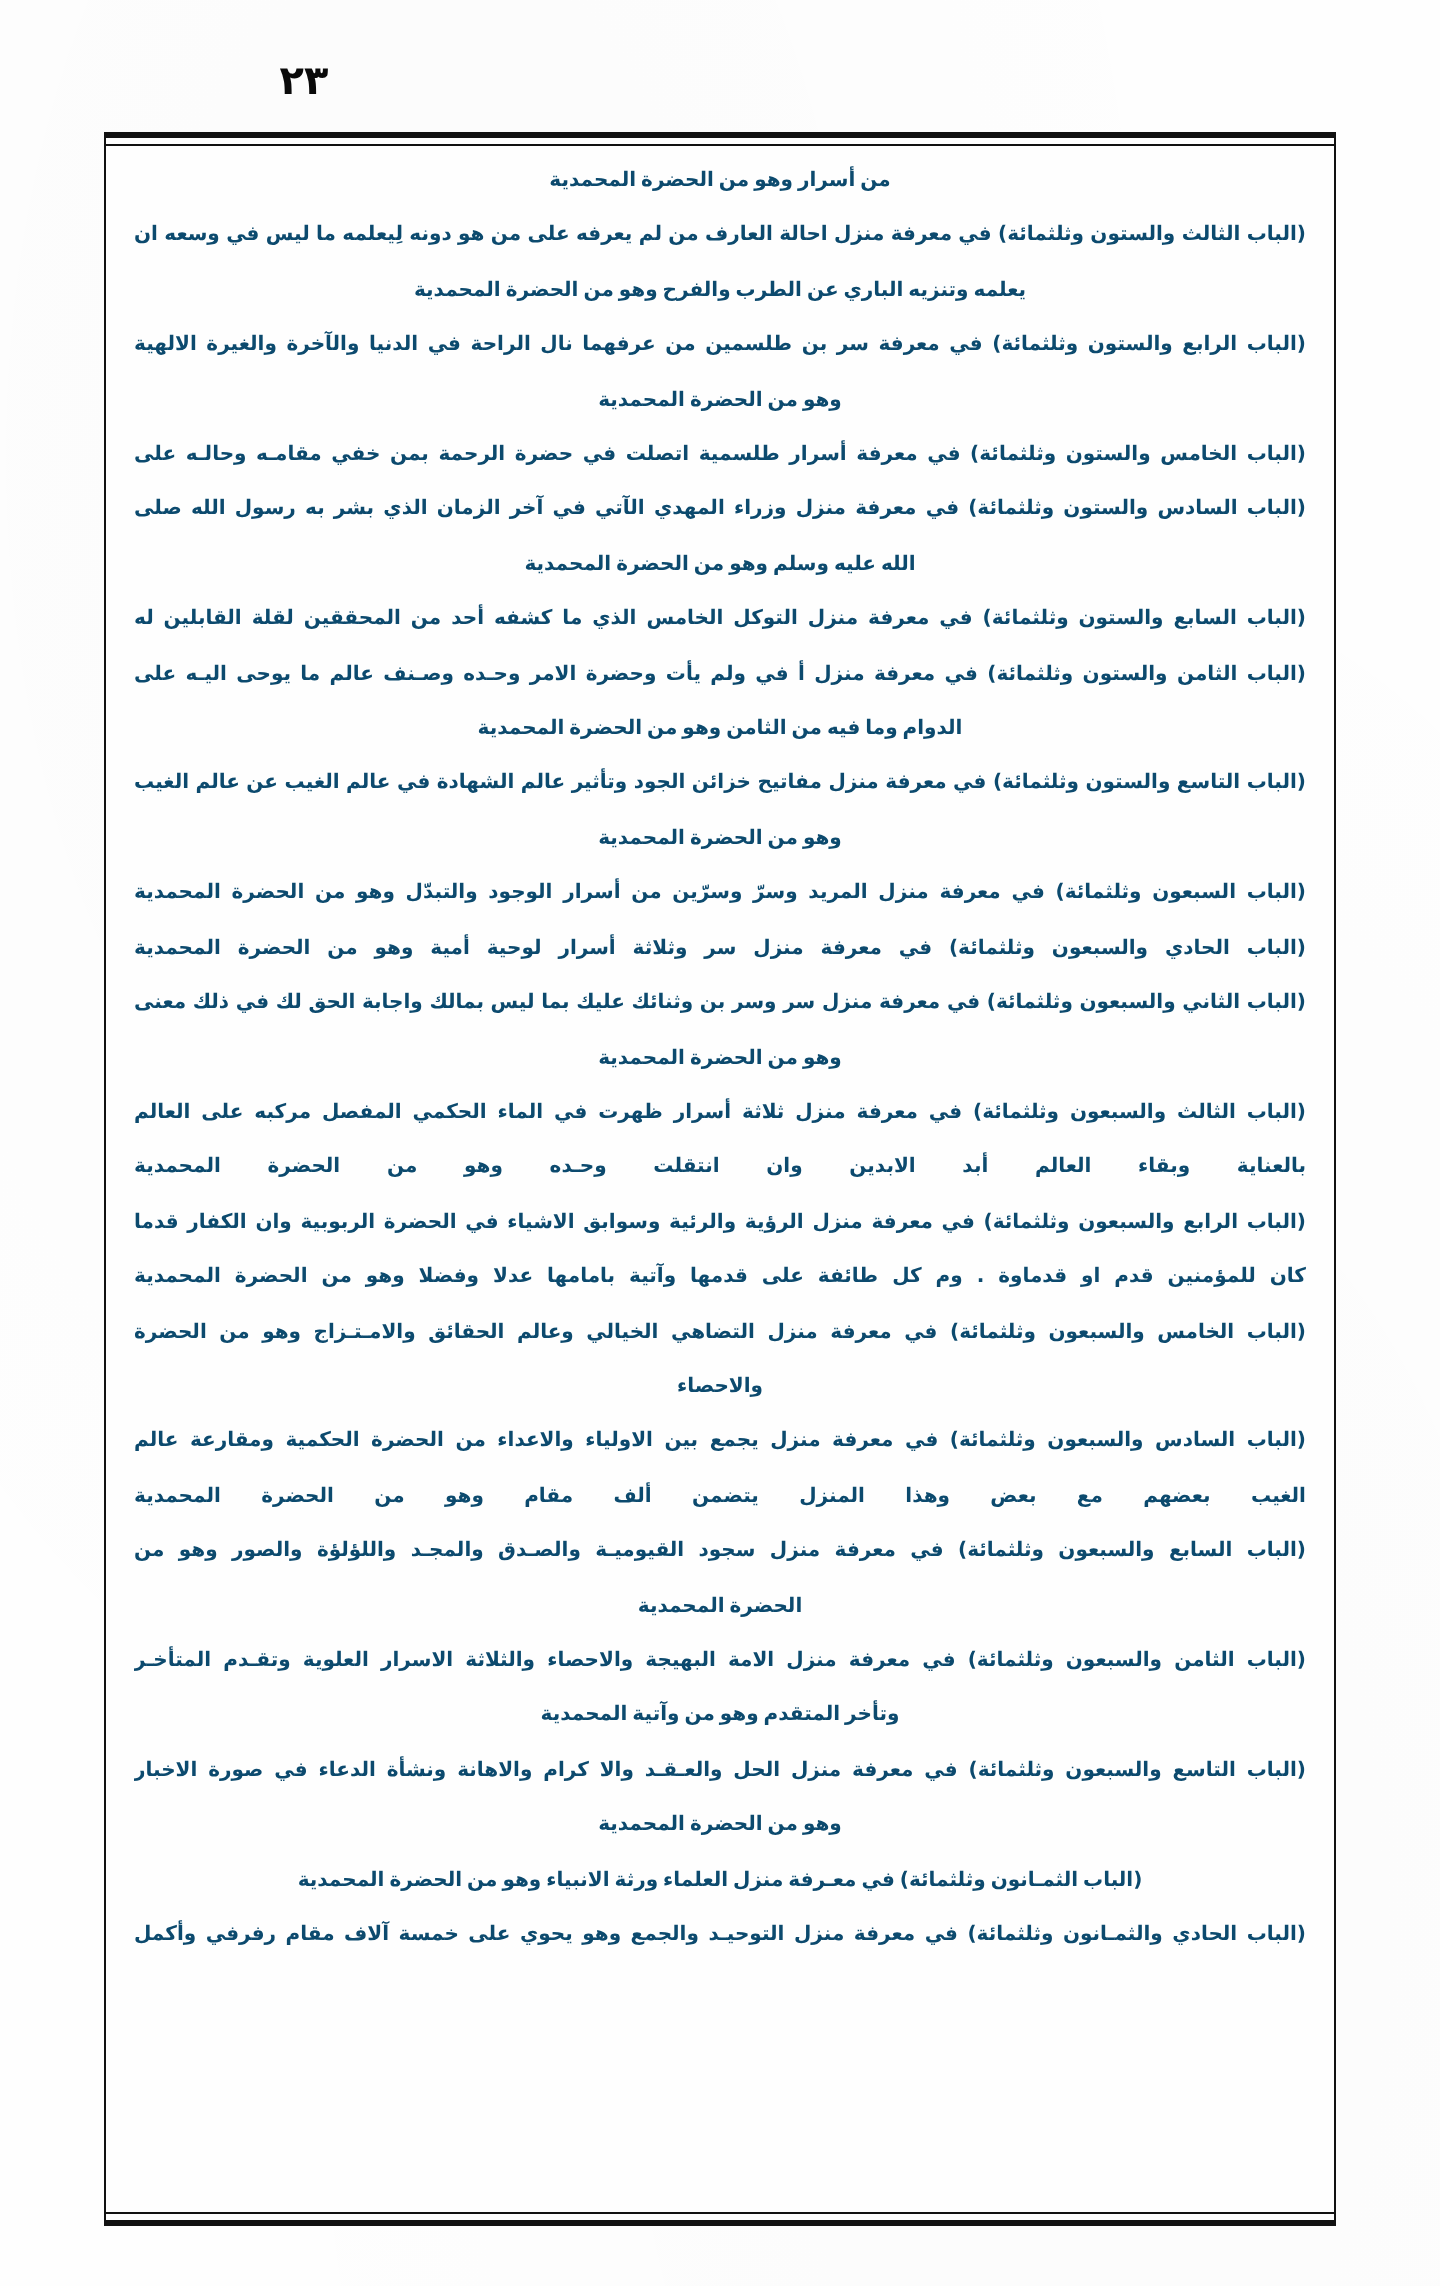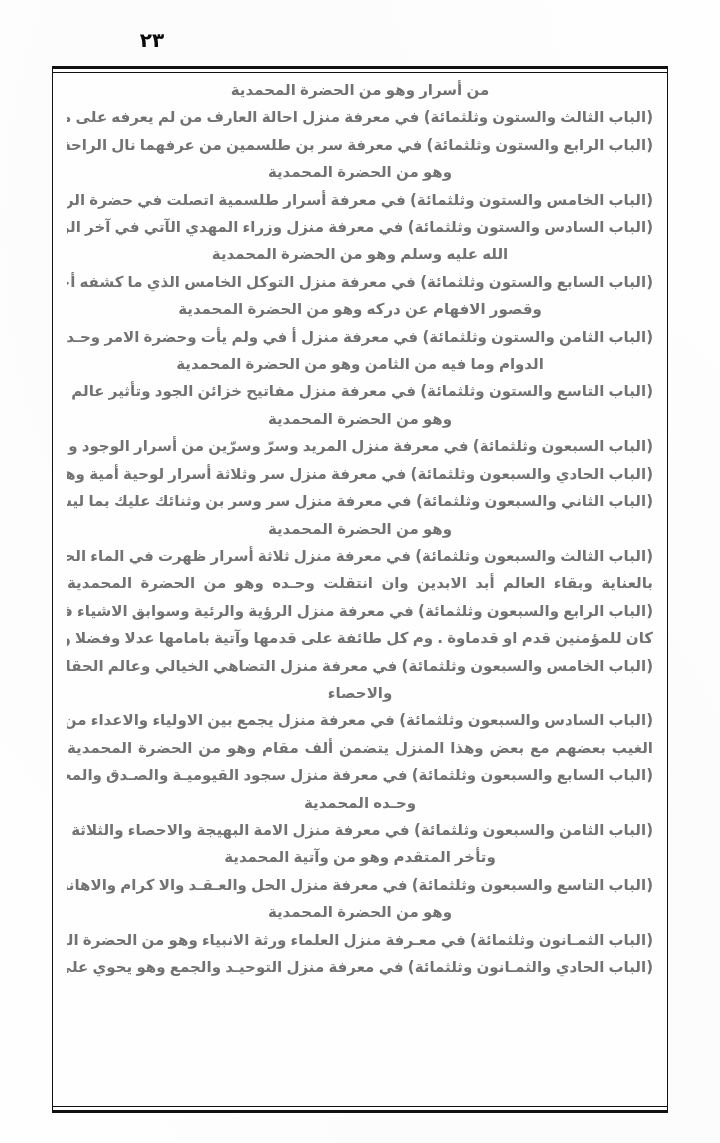--- a/index.html
+++ b/index.html
@@ -45,22 +45,22 @@
     position:absolute;
     top:4px;left:8px;right:8px;bottom:4px;
     overflow:hidden;
     padding:4px 6px 0 6px;
     box-sizing:border-box;
   }
   .line{
     direction:rtl;
     text-align:justify;
     text-align-last:justify;
-    color:#737373;
-    font-size:15px;
+    color:#0c4a6e;
+    font-size:10px;
     line-height:27.4px;
     font-weight:700;
     font-family:"DejaVu Sans","Liberation Sans",sans-serif;
     white-space:nowrap;
     overflow:hidden;
     letter-spacing:-0.2px;
     word-spacing:-1px;
   }
   .line.tail{
     text-align:center;
@@ -79,45 +79,45 @@
 
 <div class="page">
 
   <div class="page-number">٢٣</div>
 
   <div class="frame">
     <div class="content">
 
     <div class="line tail">من أسرار وهو من الحضرة المحمدية</div>
         <div class="line full">(الباب الثالث والستون وثلثمائة)  في معرفة منزل احالة العارف من لم يعرفه على من هو دونه لِيعلمه ما ليس في وسعه ان</div>
+        <div class="line tail">يعلمه وتنزيه الباري عن الطرب والفرح وهو من الحضرة المحمدية</div>
         <div class="line full">(الباب الرابع والستون وثلثمائة)  في معرفة سر بن طلسمين من عرفهما نال الراحة في الدنيا والآخرة والغيرة الالهية</div>
         <div class="line tail">وهو من الحضرة المحمدية</div>
         <div class="line full">(الباب الخامس والستون وثلثمائة)  في معرفة أسرار طلسمية اتصلت في حضرة الرحمة بمن خفي مقامـه وحالـه على</div>
         <div class="line full">(الباب السادس والستون وثلثمائة)  في معرفة منزل وزراء المهدي الآتي في آخر الزمان الذي بشر به رسول الله صلى</div>
         <div class="line tail">الله عليه وسلم وهو من الحضرة المحمدية</div>
         <div class="line full">(الباب السابع والستون وثلثمائة)  في معرفة منزل التوكل الخامس الذي ما كشفه أحد من المحققين لقلة القابلين له</div>
-        <div class="line tail">وقصور الافهام عن دركه وهو من الحضرة المحمدية</div>
         <div class="line full">(الباب الثامن والستون وثلثمائة)  في معرفة منزل أ في ولم يأت وحضرة الامر وحـده وصـنف عالم ما يوحى اليـه على</div>
         <div class="line tail">الدوام وما فيه من الثامن وهو من الحضرة المحمدية</div>
         <div class="line full">(الباب التاسع والستون وثلثمائة)  في معرفة منزل مفاتيح خزائن الجود وتأثير عالم الشهادة في عالم الغيب عن عالم الغيب</div>
         <div class="line tail">وهو من الحضرة المحمدية</div>
         <div class="line full">(الباب السبعون وثلثمائة)  في معرفة منزل المريد وسرّ وسرّين من أسرار الوجود والتبدّل وهو من الحضرة المحمدية</div>
         <div class="line full">(الباب الحادي والسبعون وثلثمائة)  في معرفة منزل سر وثلاثة أسرار لوحية أمية وهو من الحضرة المحمدية</div>
         <div class="line full">(الباب الثاني والسبعون وثلثمائة)  في معرفة منزل سر وسر بن وثنائك عليك بما ليس بمالك واجابة الحق لك في ذلك معنى</div>
         <div class="line tail">وهو من الحضرة المحمدية</div>
         <div class="line full">(الباب الثالث والسبعون وثلثمائة)  في معرفة منزل ثلاثة أسرار ظهرت في الماء الحكمي المفصل مركبه على العالم</div>
         <div class="line full">بالعناية وبقاء العالم أبد الابدين وان انتقلت وحـده وهو من الحضرة المحمدية</div>
         <div class="line full">(الباب الرابع والسبعون وثلثمائة)  في معرفة منزل الرؤية والرئية وسوابق الاشياء في الحضرة الربوبية وان الكفار قدما</div>
         <div class="line full">كان للمؤمنين قدم او قدماوة . وم كل طائفة على قدمها وآتية بامامها عدلا وفضلا وهو من الحضرة المحمدية</div>
         <div class="line full">(الباب الخامس والسبعون وثلثمائة)  في معرفة منزل التضاهي الخيالي وعالم الحقائق والامـتـزاج وهو من الحضرة</div>
         <div class="line tail">والاحصاء</div>
         <div class="line full">(الباب السادس والسبعون وثلثمائة)  في معرفة منزل يجمع بين الاولياء والاعداء من الحضرة الحكمية ومقارعة عالم</div>
         <div class="line full">الغيب بعضهم مع بعض وهذا المنزل يتضمن ألف مقام وهو من الحضرة المحمدية</div>
         <div class="line full">(الباب السابع والسبعون وثلثمائة)  في معرفة منزل سجود القيوميـة والصـدق والمجـد واللؤلؤة والصور وهو من</div>
-        <div class="line tail">وحـده المحمدية</div>
+        <div class="line tail">الحضرة المحمدية</div>
         <div class="line full">(الباب الثامن والسبعون وثلثمائة)  في معرفة منزل الامة البهيجة والاحصاء والثلاثة الاسرار العلوية وتقـدم المتأخـر</div>
         <div class="line tail">وتأخر المتقدم وهو من وآتية المحمدية</div>
         <div class="line full">(الباب التاسع والسبعون وثلثمائة)  في معرفة منزل الحل والعـقـد والا كرام والاهانة ونشأة الدعاء في صورة الاخبار</div>
         <div class="line tail">وهو من الحضرة المحمدية</div>
         <div class="line head">(الباب الثمـانون وثلثمائة)  في معـرفة منزل العلماء ورثة الانبياء وهو من الحضرة المحمدية</div>
         <div class="line full">(الباب الحادي والثمـانون وثلثمائة)  في معرفة منزل التوحيـد والجمع وهو يحوي على خمسة آلاف مقام رفرفي وأكمل</div>
       </div>
   </div>
 
 </div>

